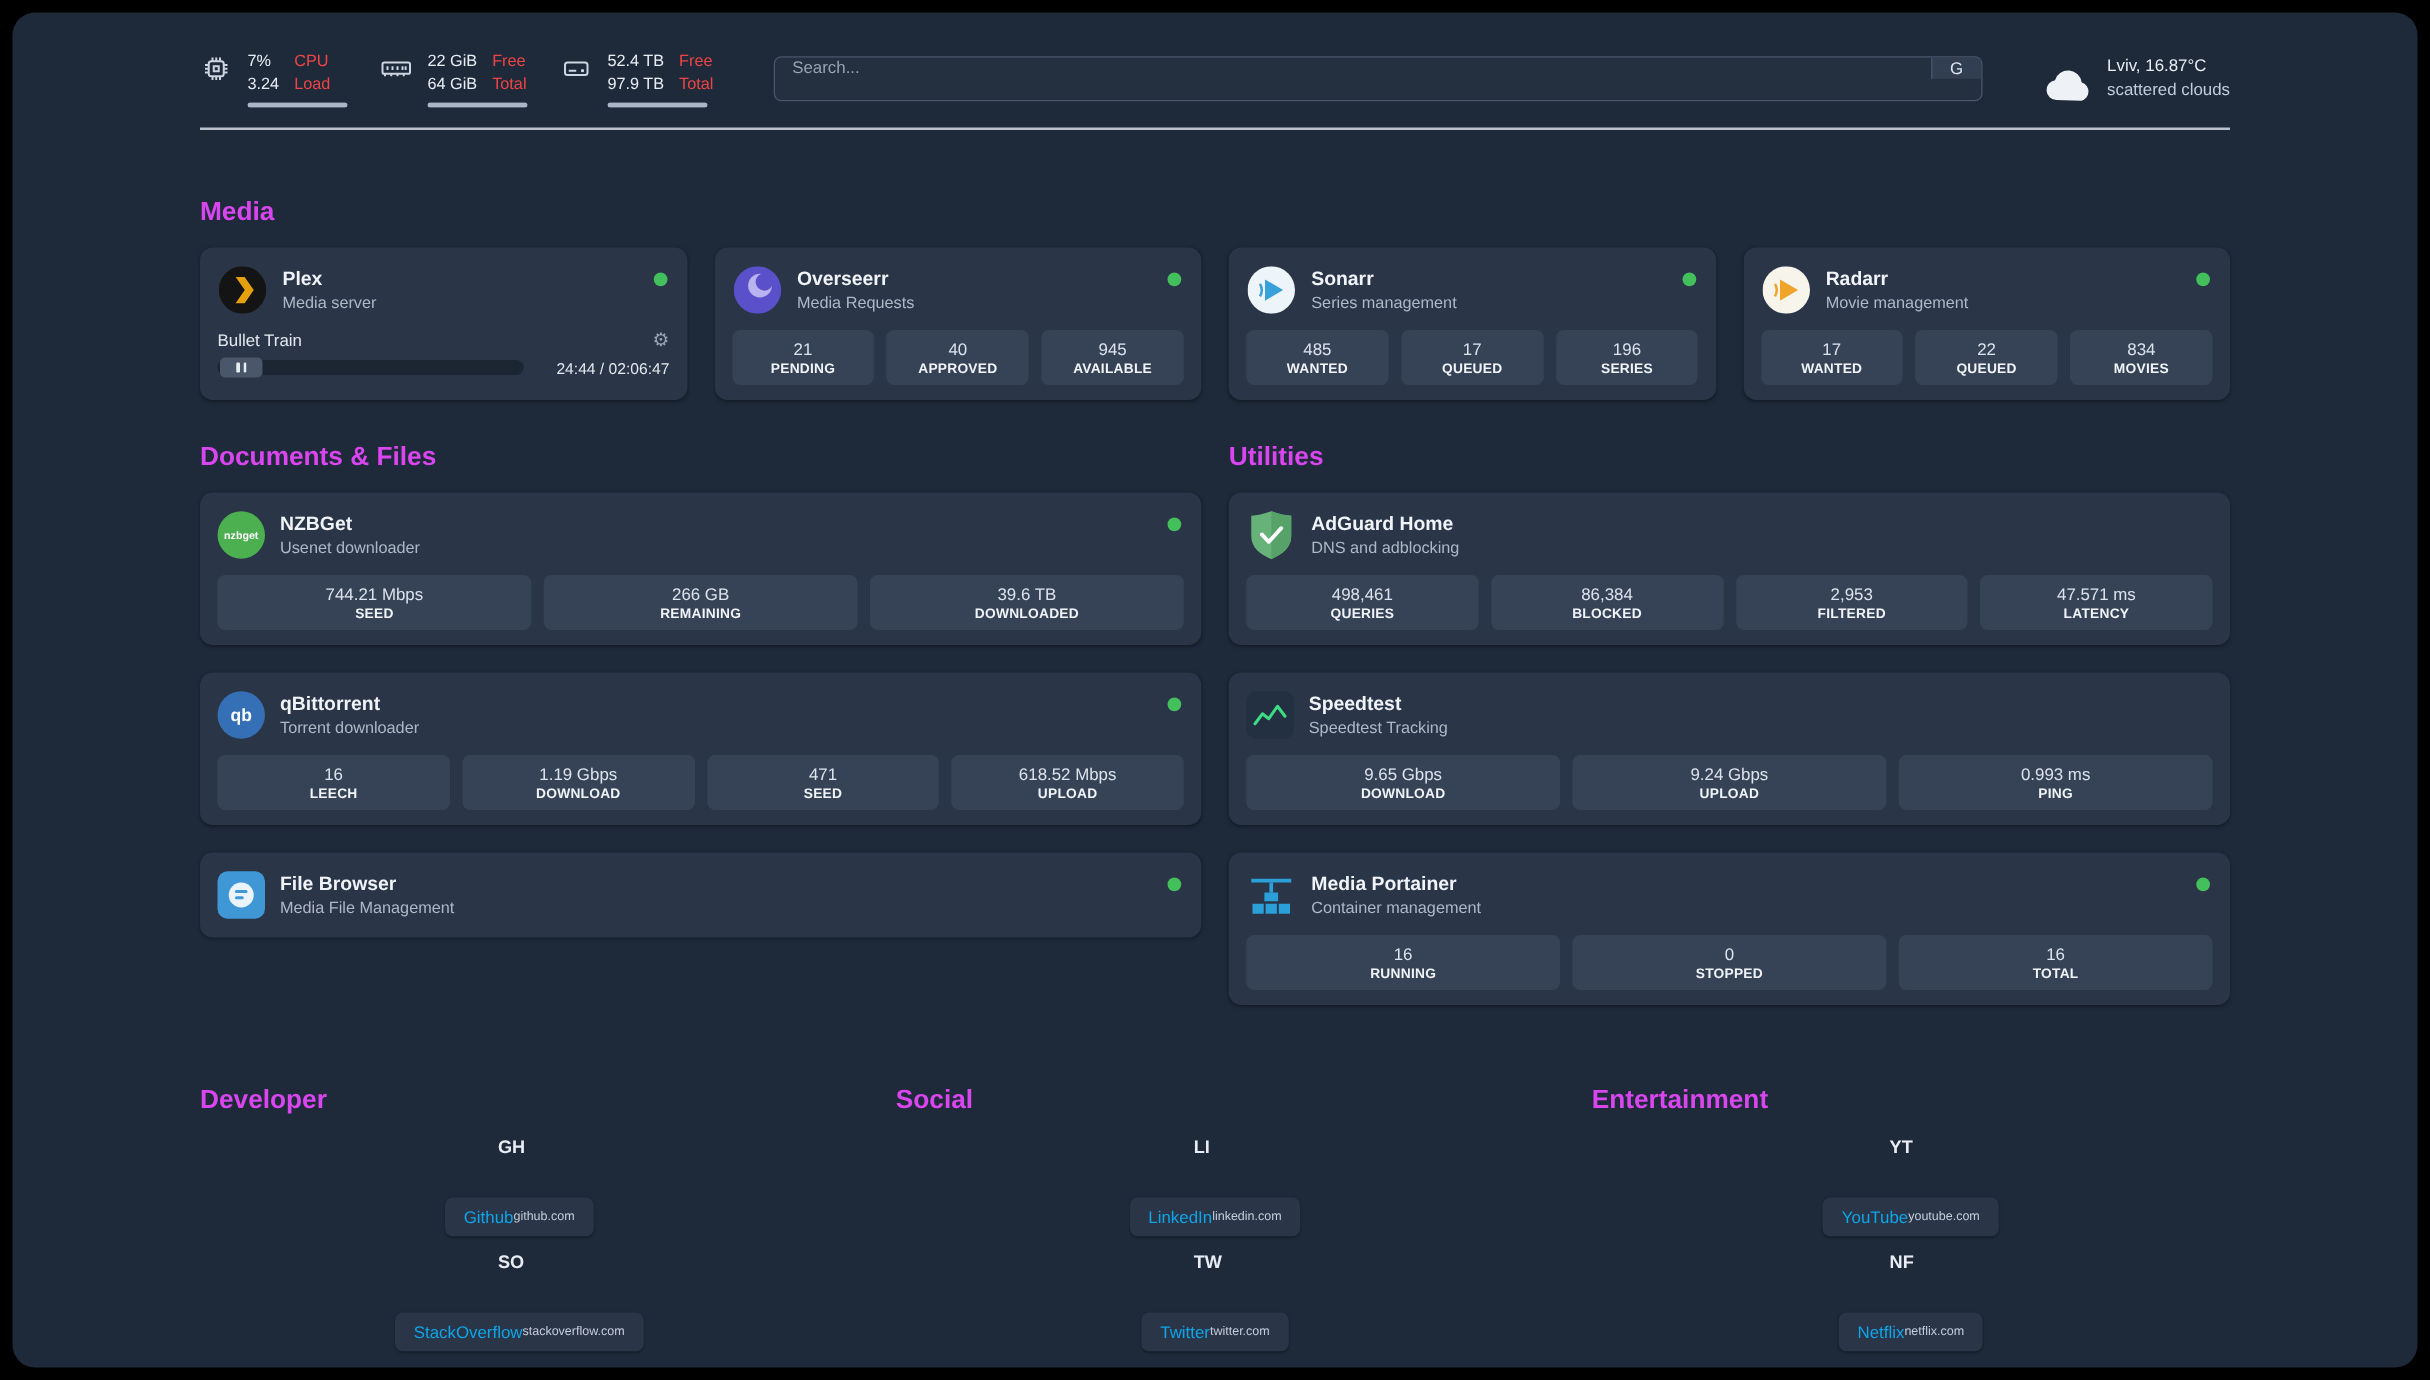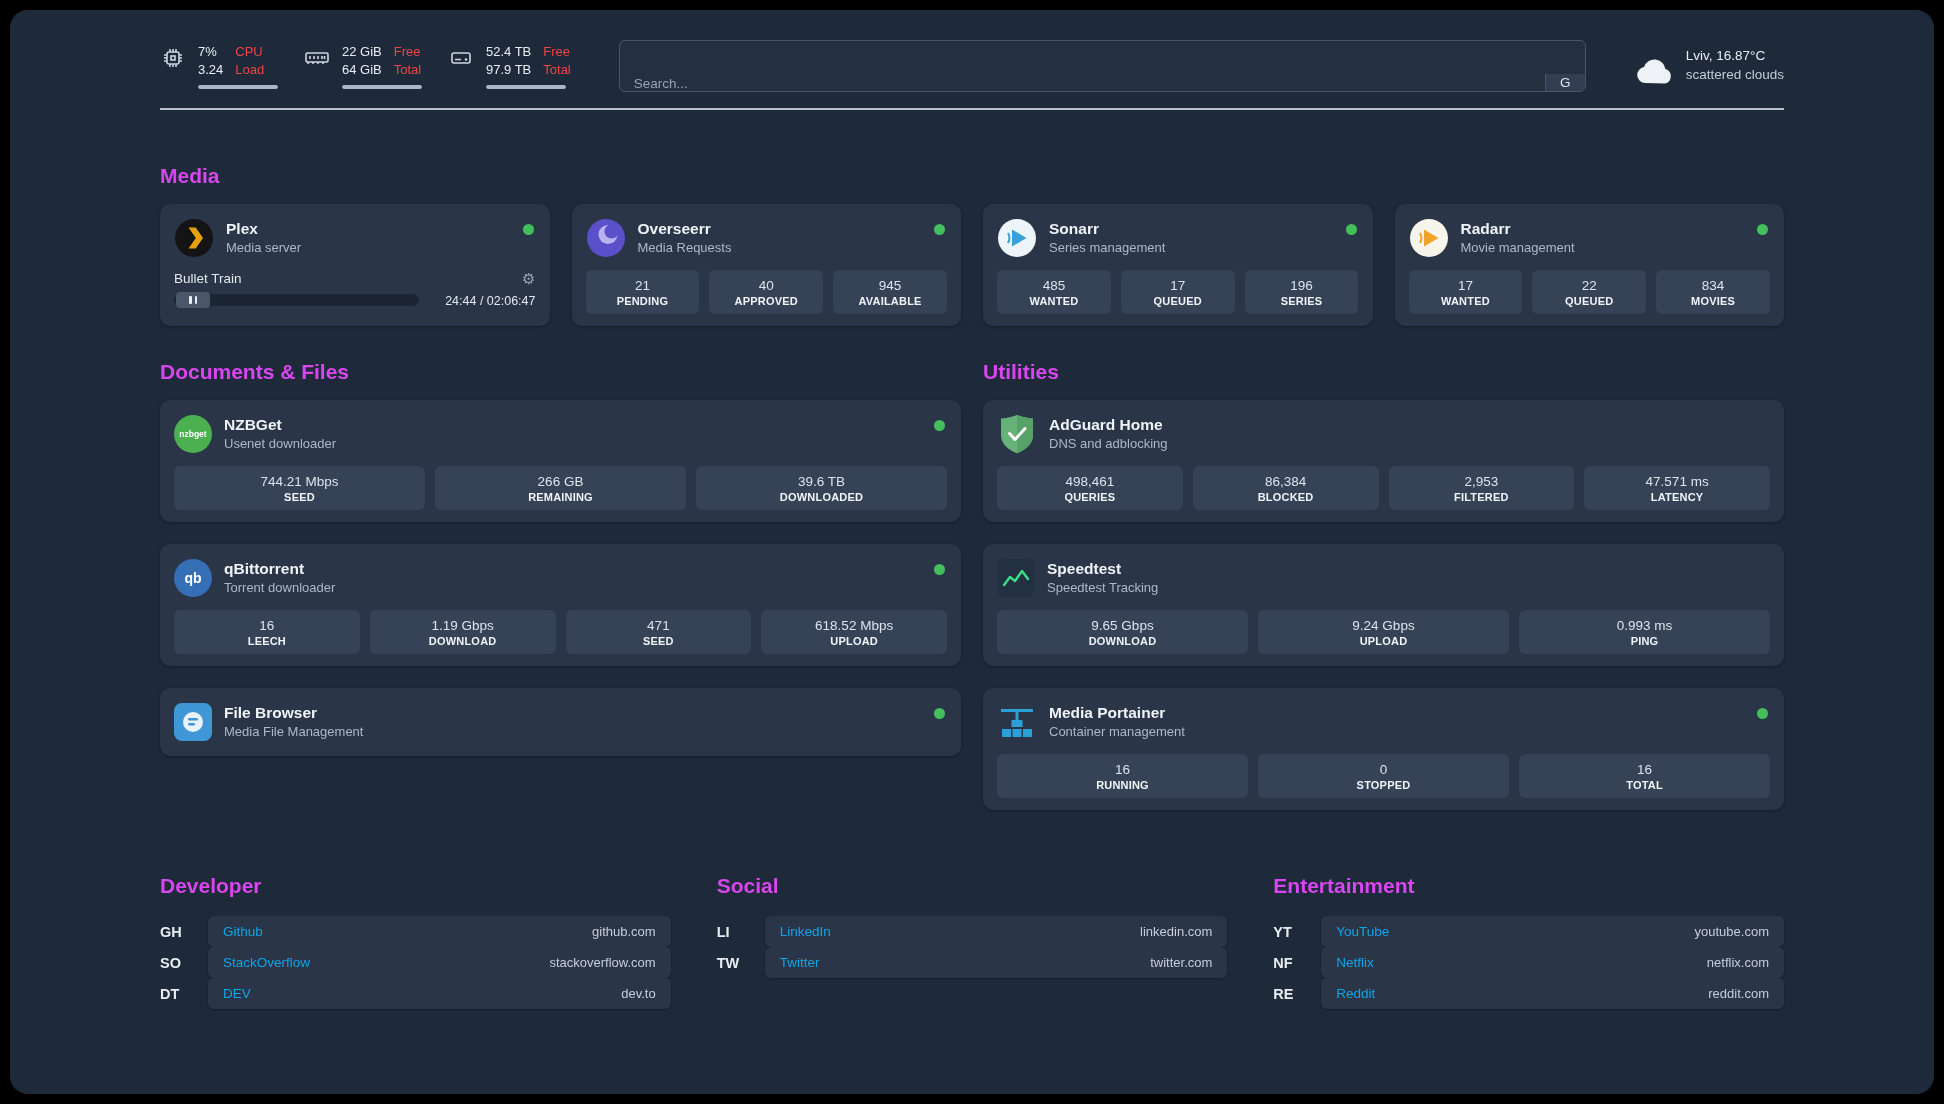--- a/index.html
+++ b/index.html
@@ -24,21 +24,21 @@
   
   .topbar{display:flex;align-items:center;padding-top:30px;gap:26px;}
   .metric{display:flex;flex-direction:column;}
   .metric-top{display:flex;align-items:flex-start;gap:12px;}
   .m-icon{width:26px;height:26px;display:inline-flex;align-items:center;justify-content:center;margin-top:2px;}
   .metric-col{display:flex;flex-direction:column;font-size:13px;line-height:1.35;}
   .metric-col.vals{color:var(--text-primary);}
   .metric-col.labs{color:#ef4444;}
   .metric-bar{height:4px;width:80px;background:#55617a;border-radius:2px;margin:7px 0 0 38px;overflow:hidden;}
   .metric-bar .fill{height:100%;background:#aab6c6;border-radius:2px;}
-  .searchwrap{flex:1;display:flex;align-items:flex-end;height:52px;margin:0 22px;
+  .searchwrap{flex:1;display:flex;align-items:flex-start;height:36px;margin:0 22px;
     border:1px solid #4a5569;border-radius:6px;overflow:hidden;background:#243040;}
   .search{flex:1;background:transparent;border:none;outline:none;color:var(--text-primary);
     font-size:13.5px;padding:0 14px;font-family:inherit;}
   .search::placeholder{color:#97a2b2;}
   .engine{width:40px;border:none;border-left:1px solid #4a5569;background:#323e52;color:#dfe5ec;
     font-size:13.5px;cursor:pointer;font-family:inherit;}
   .weather{display:flex;align-items:flex-end;gap:12px;cursor:pointer;}
   .wcol{display:flex;flex-direction:column;font-size:13.5px;line-height:1.4;}
   .wcol .dim{color:#c3ccd8;}
   .divider{border-bottom:2px solid #d6dce4;opacity:.85;margin-top:16px;}
@@ -73,26 +73,26 @@
     border-radius:4px;display:flex;align-items:center;justify-content:center;gap:3px;cursor:pointer;}
   .pause-pill i{display:block;width:2.5px;height:8px;background:#e8edf3;border-radius:1px;}
   .ptime{font-size:12.5px;color:#e4e9f0;white-space:nowrap;}
   
   .cicon{width:38px;height:38px;border-radius:50%;display:flex;align-items:center;justify-content:center;
     font-weight:700;color:#fff;}
   .sq-icon{width:38px;height:38px;border-radius:8px;display:flex;align-items:center;justify-content:center;}
   
   .bookmarks{display:grid;grid-template-columns:repeat(3,1fr);gap:46px;margin-top:64px;}
   .bm-col .section-title{margin-bottom:18px;}
-  .bm-row{display:flex;align-items:center;gap:14px;}
+  .bm-row{display:flex;align-items:center;gap:14px;margin-bottom:13px;flex-direction:column;}
   .bm-abbr{width:34px;font-size:14.5px;font-weight:700;color:#e9edf3;flex:0 0 34px;}
   .bm-pill{flex:1;display:flex;align-items:center;justify-content:space-between;background:var(--card);
     border-radius:6px;padding:8px 15px;cursor:pointer;box-shadow:0 1px 2px rgba(0,0,0,.3);}
   .bm-name{font-size:13.5px;color:#0ea5e9;}
-  .bm-url{font-size:13px;color:#c5cedb;}
+  .bm-url{font-size:10px;color:#c5cedb;}
   svg{display:block;}
 </style>
 </head>
 <body>
 
 <div class="dashboard">
 
   <header class="topbar">
 
     <div class="metric">

